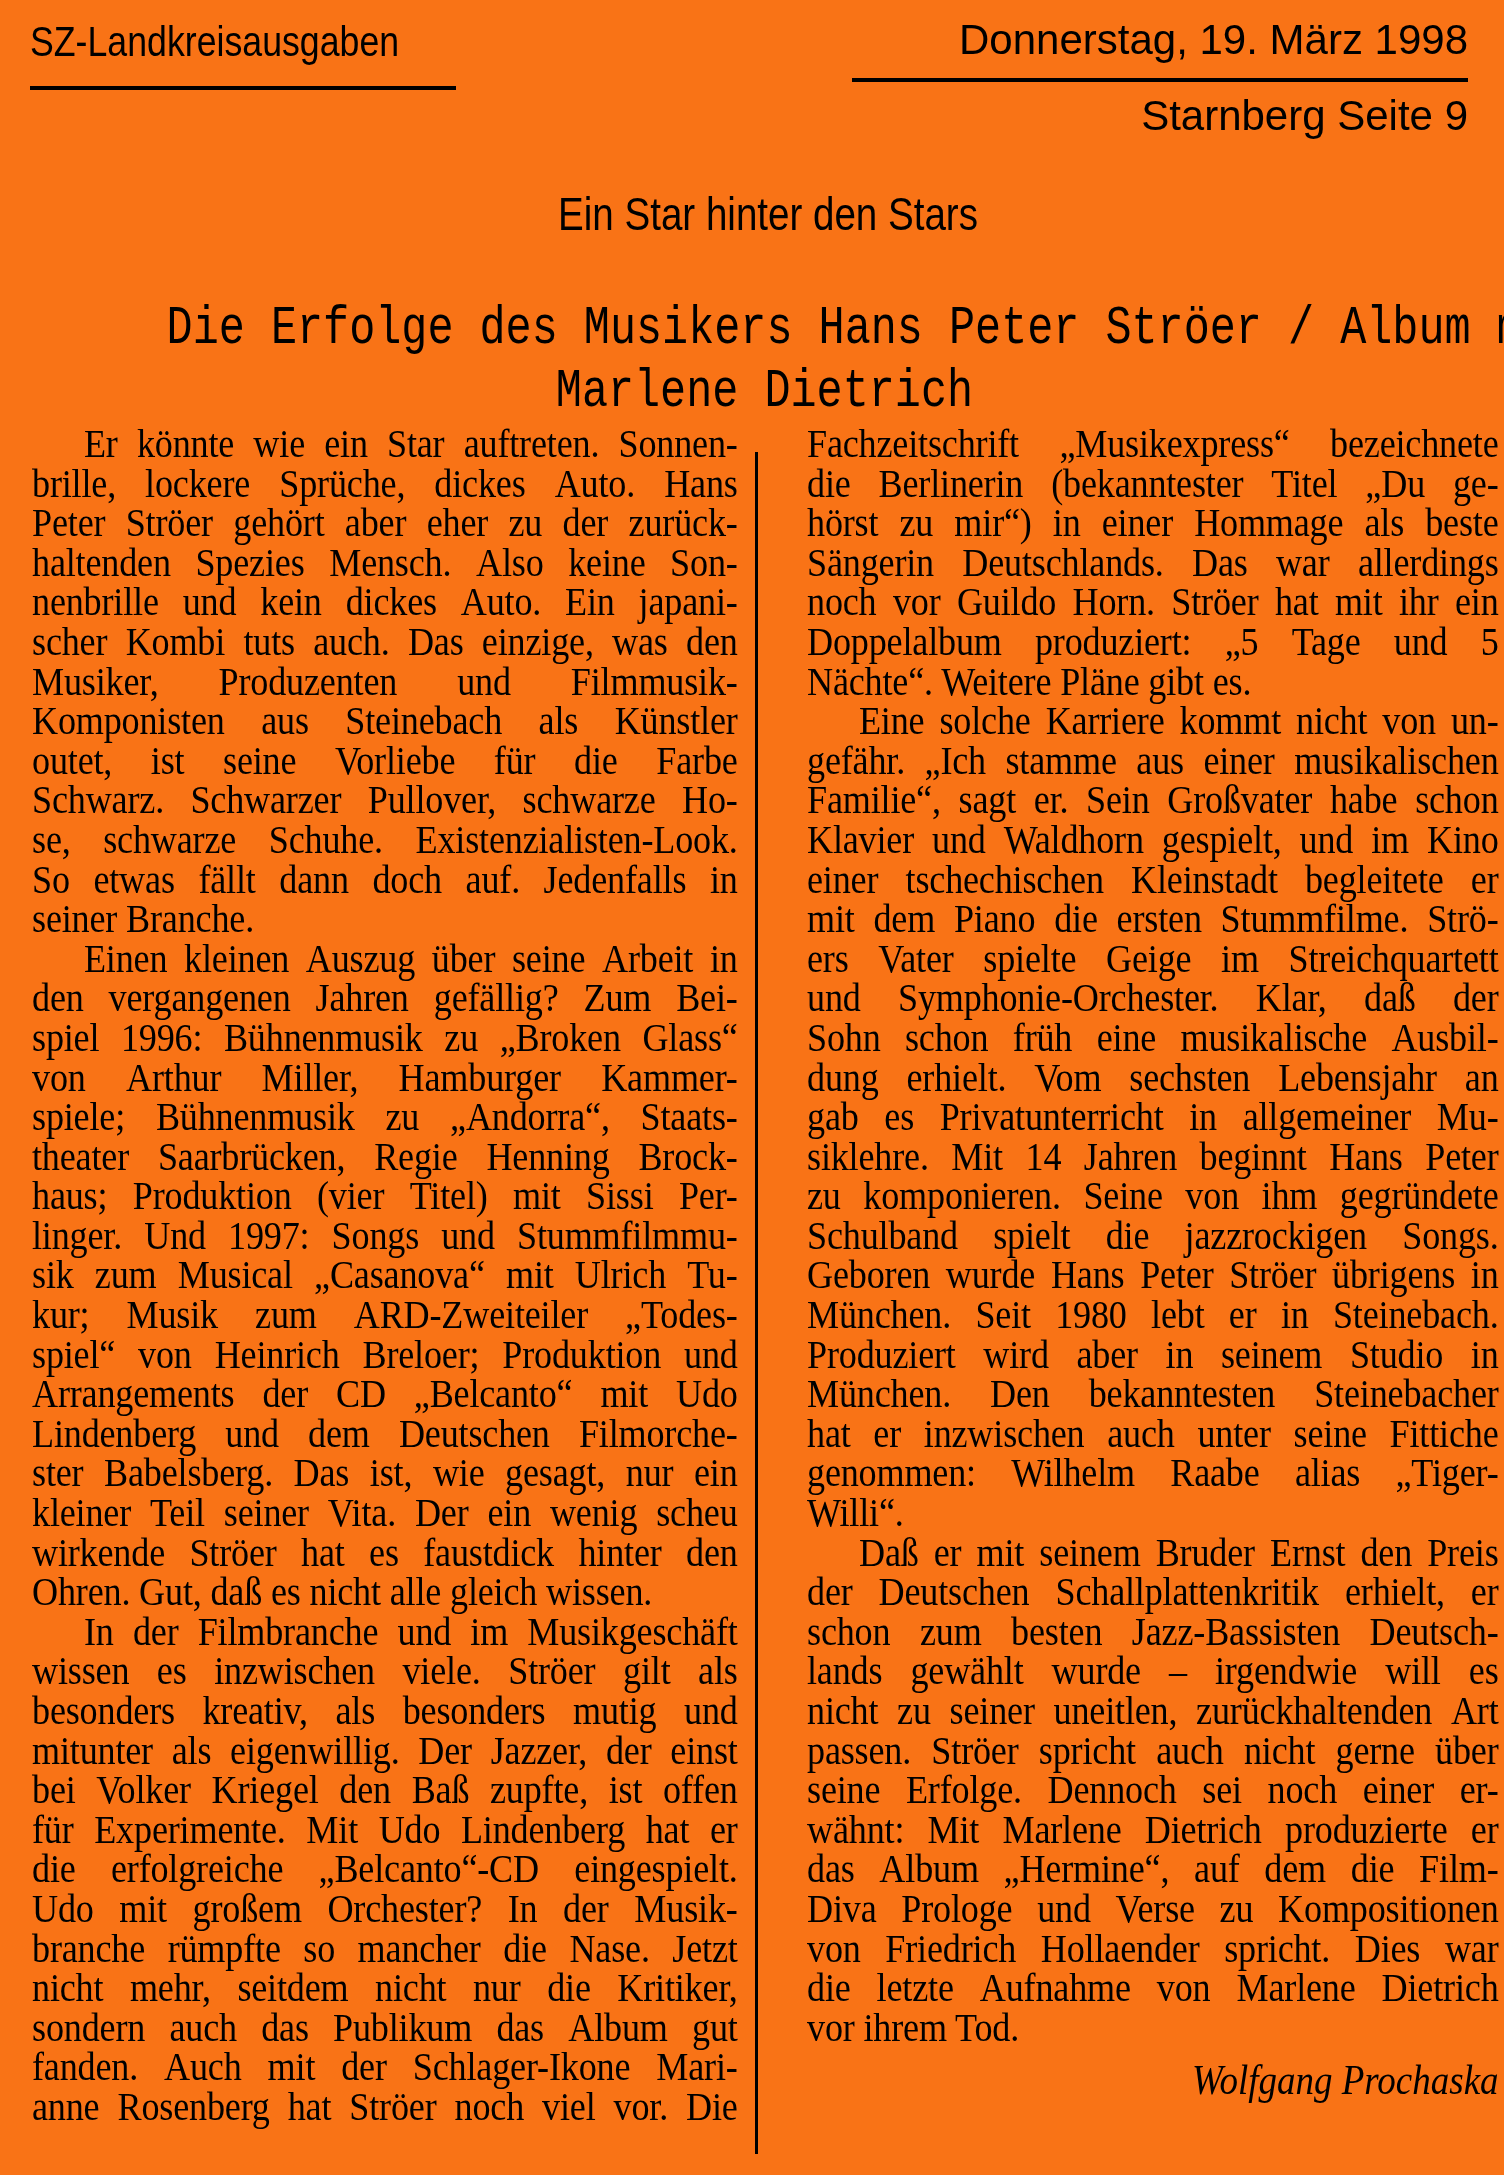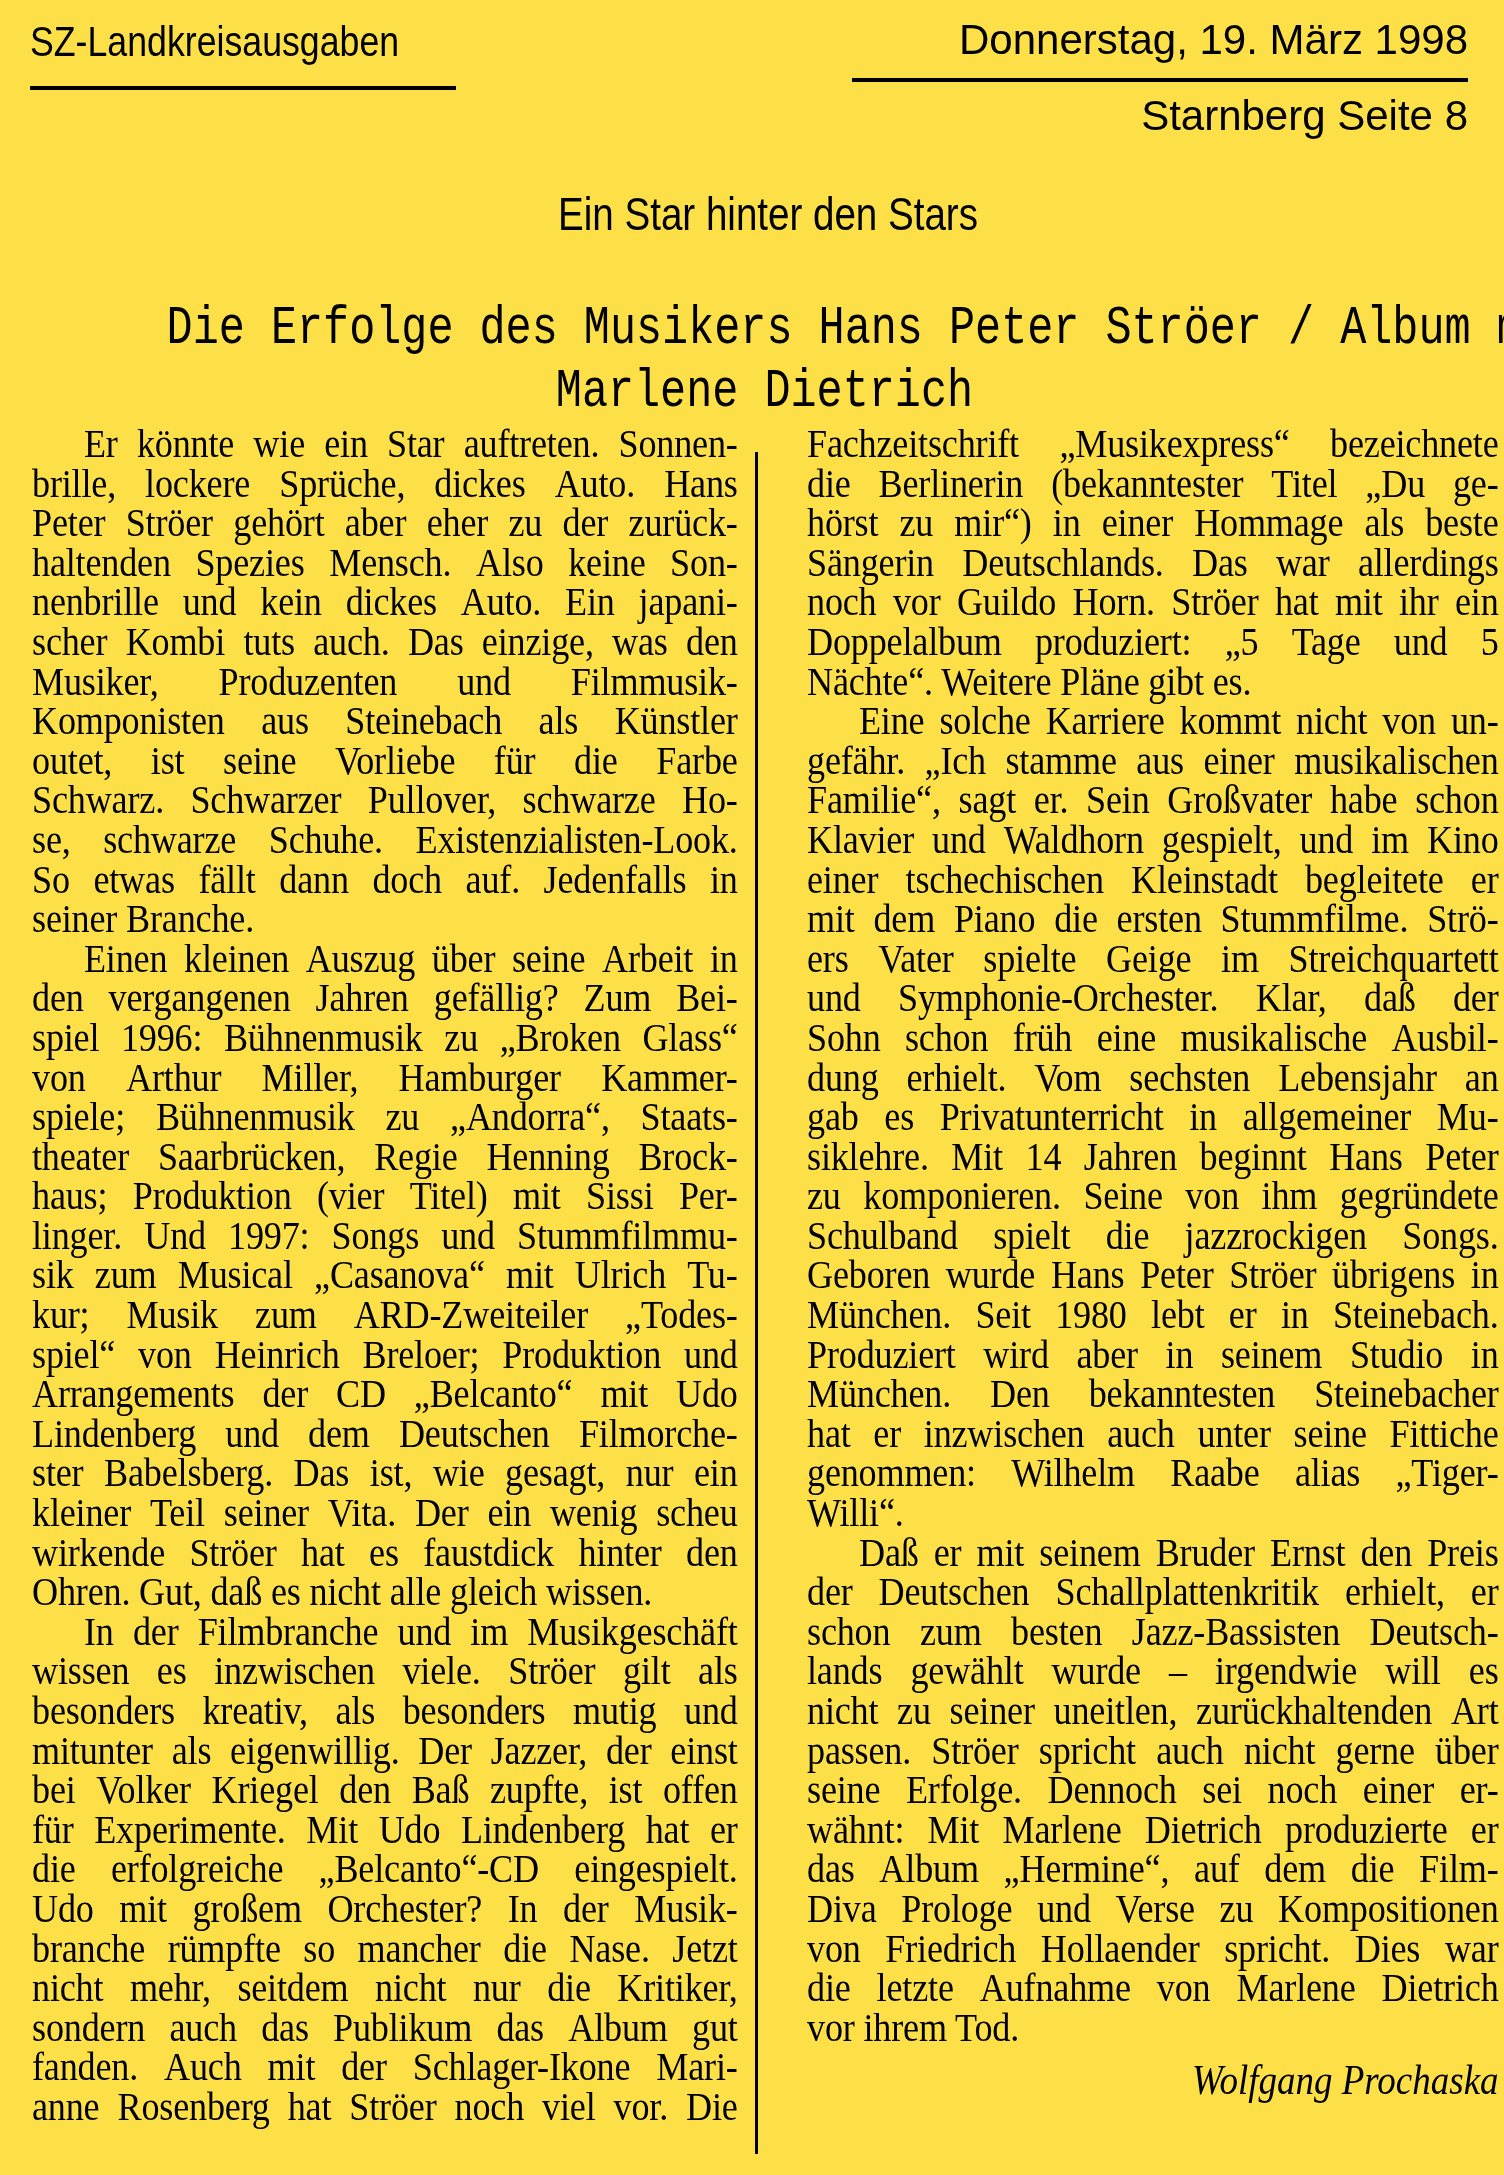--- a/index.html
+++ b/index.html
@@ -1,19 +1,19 @@
 <!DOCTYPE html>
 <html><head>
 <meta charset="utf-8">
 <style>
   html,body{margin:0;padding:0;background:#e8e8e8;}
   .page{
     position:relative;
     width:1504px;height:2175px;
-    background:#fde047;
+    background:#f97316;
     color:#000;
     overflow:hidden;
     font-family:"Liberation Serif", serif;
   }
   
   .mast{
     position:absolute;
     font-family:"Liberation Sans", sans-serif;
     font-size:42px;
     white-space:nowrap;
@@ -78,21 +78,21 @@
     <span class="cond-l">SZ-Landkreisausgaben</span>
   </div>
   <div class="rule rule-left"></div>
 
   <div class="mast mast-right">
     <span>Donnerstag, 19. März 1998</span>
   </div>
   <div class="rule rule-right"></div>
 
   <div class="mast page-info">
-    <span>Starnberg Seite 8</span>
+    <span>Starnberg Seite 9</span>
   </div>
 
   <h1 class="headline">
     <span class="cond-c">Ein Star hinter den Stars</span>
   </h1>
 
   <h2 class="subheadline">
     <span class="cond-c">Die Erfolge des Musikers Hans Peter Ströer / Album mit</span><br>
     <span class="cond-c">Marlene Dietrich</span>
   </h2>

